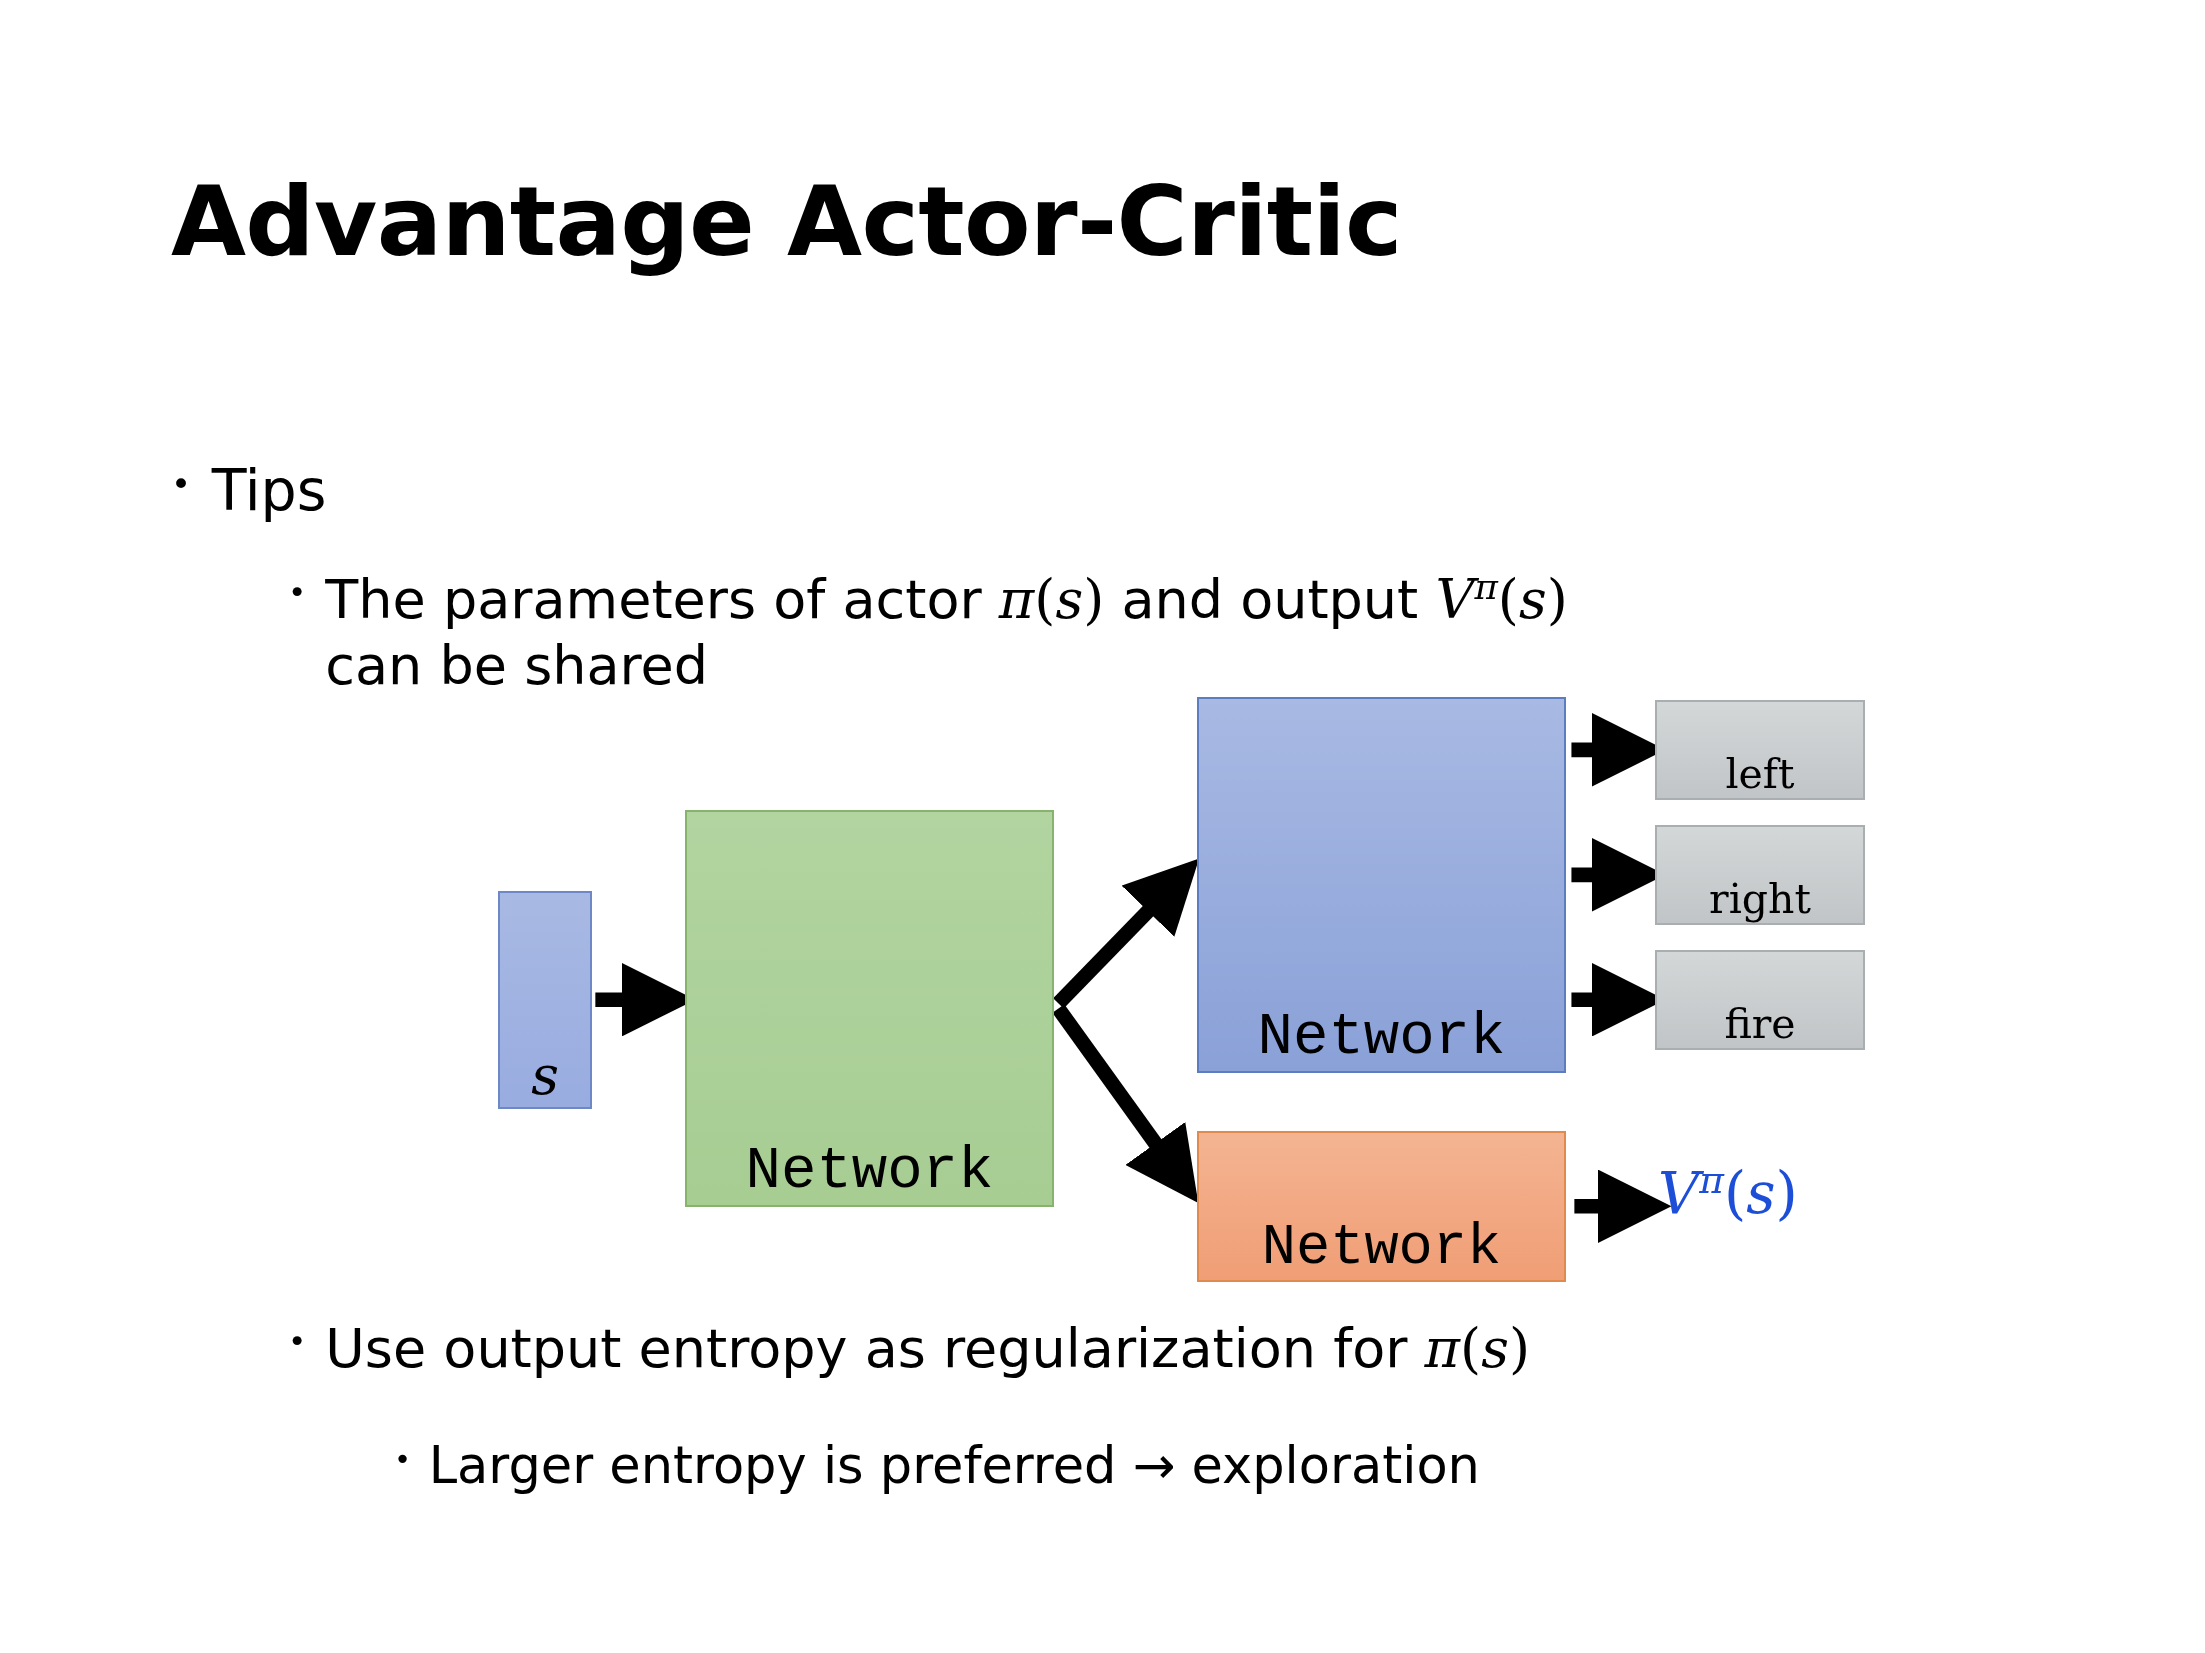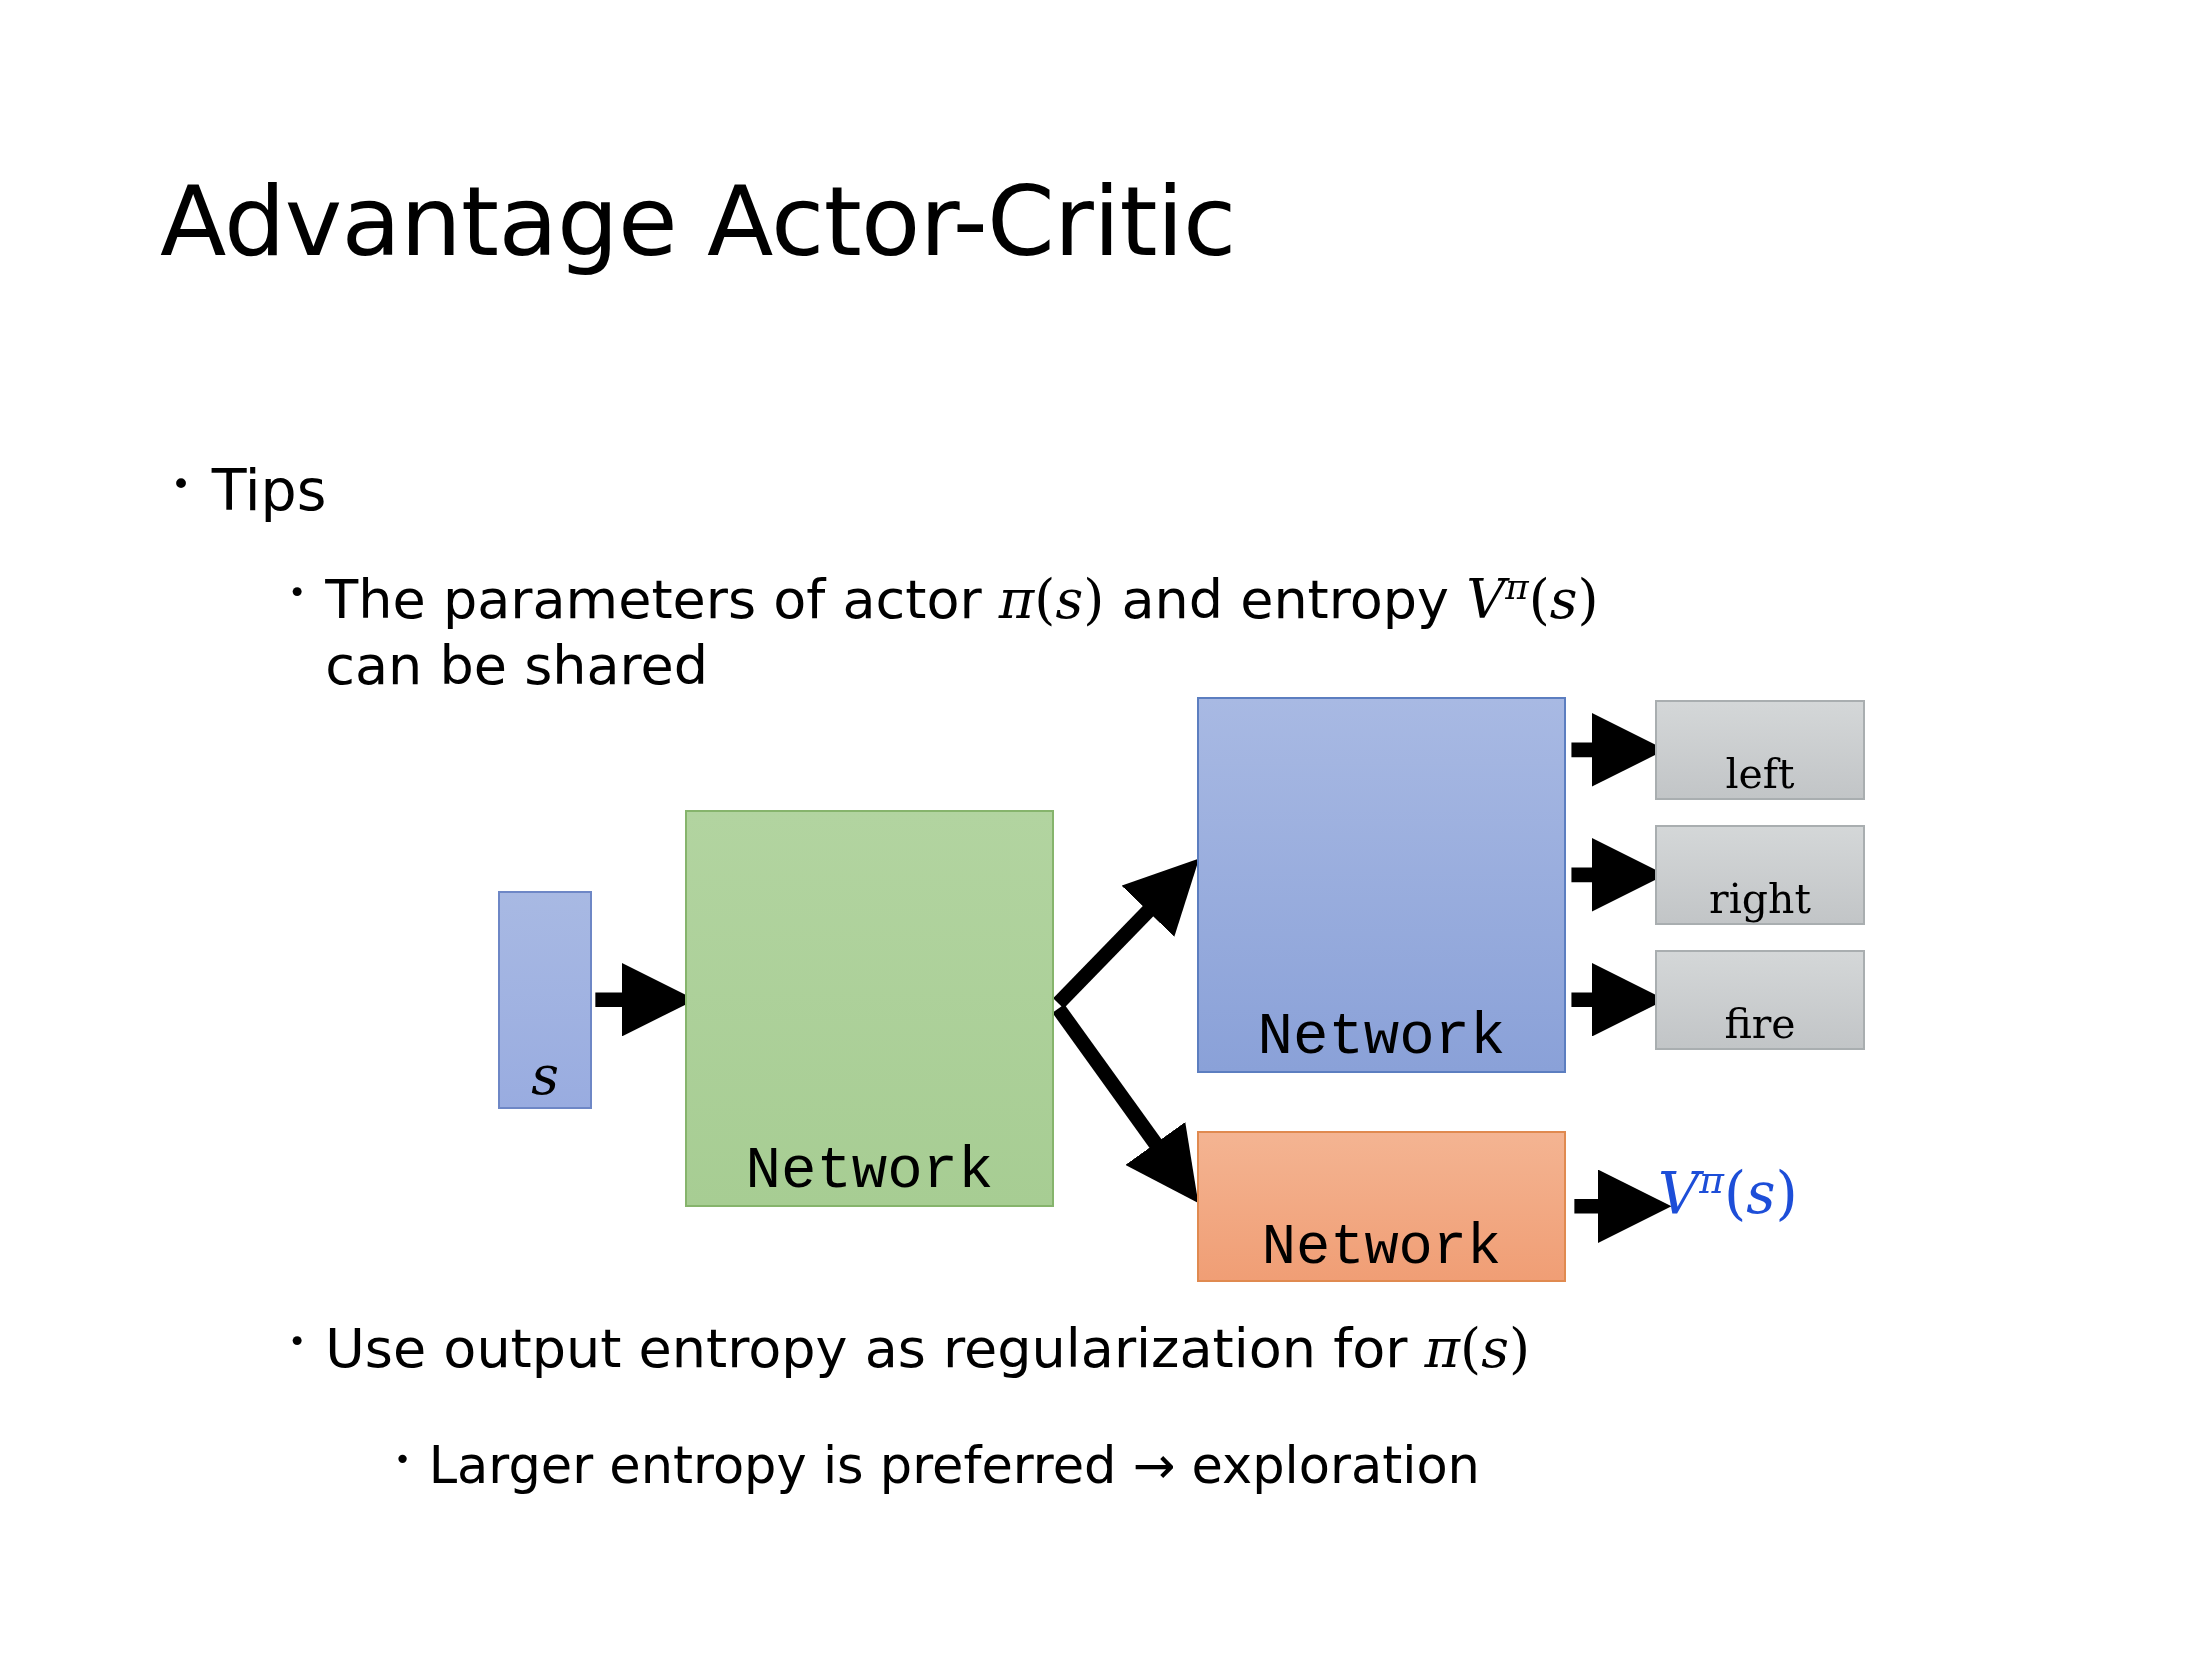--- a/index.html
+++ b/index.html
@@ -13,25 +13,25 @@
     height: 1654px;
     background: #ffffff;
     overflow: hidden;
     font-family: "Liberation Sans", sans-serif;
     color: #000000;
   }
 
   
   #title {
     position: absolute;
-    left: 160px;
+    left: 171px;
     top: 168px;
     width: 1838px;
     font-family: "DejaVu Sans", sans-serif;
-    font-weight: 400;
+    font-weight: 700;
     font-size: 97px;
     line-height: 1.12;
     letter-spacing: -0.7px;
     color: #000000;
     white-space: nowrap;
   }
 
   
   .bullet {
     position: absolute;
@@ -224,21 +224,21 @@
 
   <div id="title">Advantage Actor-Critic</div>
 
   <div class="bullet" id="b-tips">
     <span class="dot">•</span>
     <span class="btext">Tips</span>
   </div>
 
   <div class="bullet" id="b-params">
     <span class="dot">•</span>
-    <span class="btext"><span>The parameters of actor </span><span class="mgreek">π</span><span class="paren">(</span><span class="mi">s</span><span class="paren">)</span><span>  and entropy </span><span class="mi">V</span><span class="sup">π</span><span class="paren">(</span><span class="mi">s</span><span class="paren">)</span><br><span>can be shared</span></span>
+    <span class="btext"><span>The parameters of actor </span><span class="mgreek">π</span><span class="paren">(</span><span class="mi">s</span><span class="paren">)</span><span>  and output </span><span class="mi">V</span><span class="sup">π</span><span class="paren">(</span><span class="mi">s</span><span class="paren">)</span><br><span>can be shared</span></span>
   </div>
 
   <div id="diagram">
 
     <svg class="arrows" viewBox="0 0 3000 2250" xmlns="http://www.w3.org/2000/svg">
       <defs>
         <marker id="ah" markerWidth="5" markerHeight="5" refX="3.6" refY="2.5" orient="auto" markerUnits="strokeWidth">
           <path d="M0,0 L5,2.5 L0,5 z" fill="#000000"></path>
         </marker>
       </defs>

